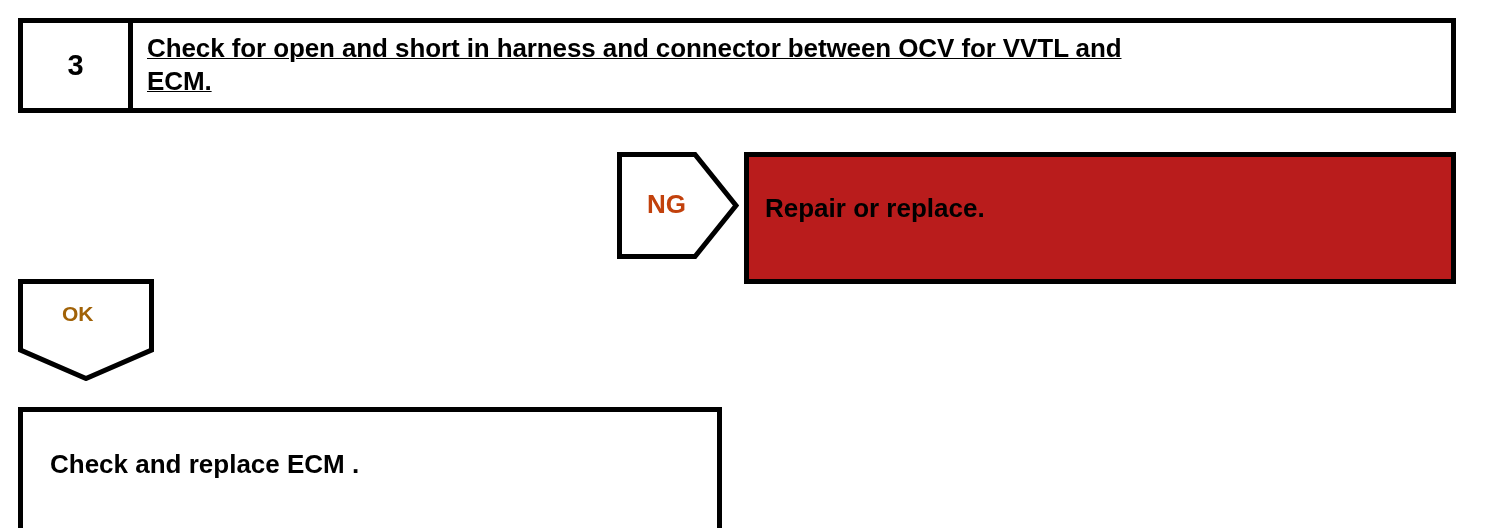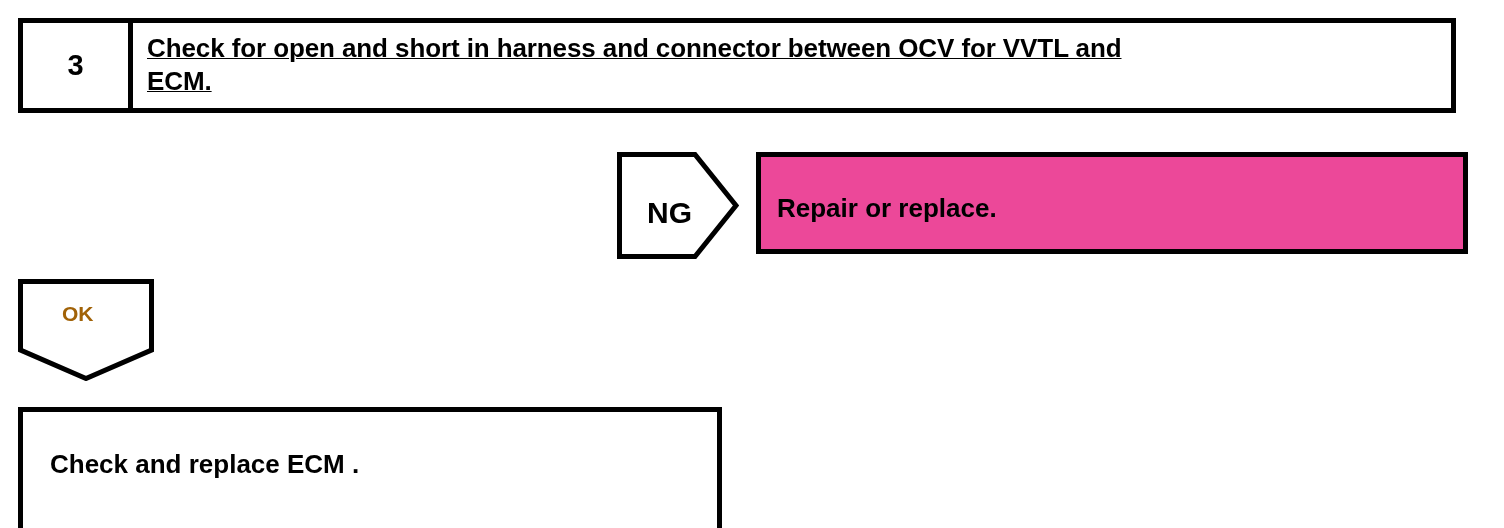--- a/index.html
+++ b/index.html
@@ -77,37 +77,36 @@
     height: 107px;
   }
   .ng-arrow svg {
     display: block;
     width: 122px;
     height: 107px;
   }
   .ng-label {
     position: absolute;
     left: 647px;
-    top: 198px;
-    font-size: 30px;
+    top: 191px;
+    font-size: 26px;
     font-weight: bold;
-    color: #000000;
+    color: #c2410c;
     line-height: 1;
   }
 
   .repair-box {
     position: absolute;
     left: 744px;
     top: 152px;
     width: 712px;
-    height: 102px;
+    height: 132px;
     border: 5px solid #000000;
     box-sizing: border-box;
-    background: #ec4899;
-    margin-left: 12px;
+    background: #b91c1c;
   }
   .repair-text {
     position: absolute;
     left: 16px;
     top: 38px;
     font-size: 26px;
     font-weight: bold;
     color: #000000;
     line-height: 1;
     white-space: nowrap;

